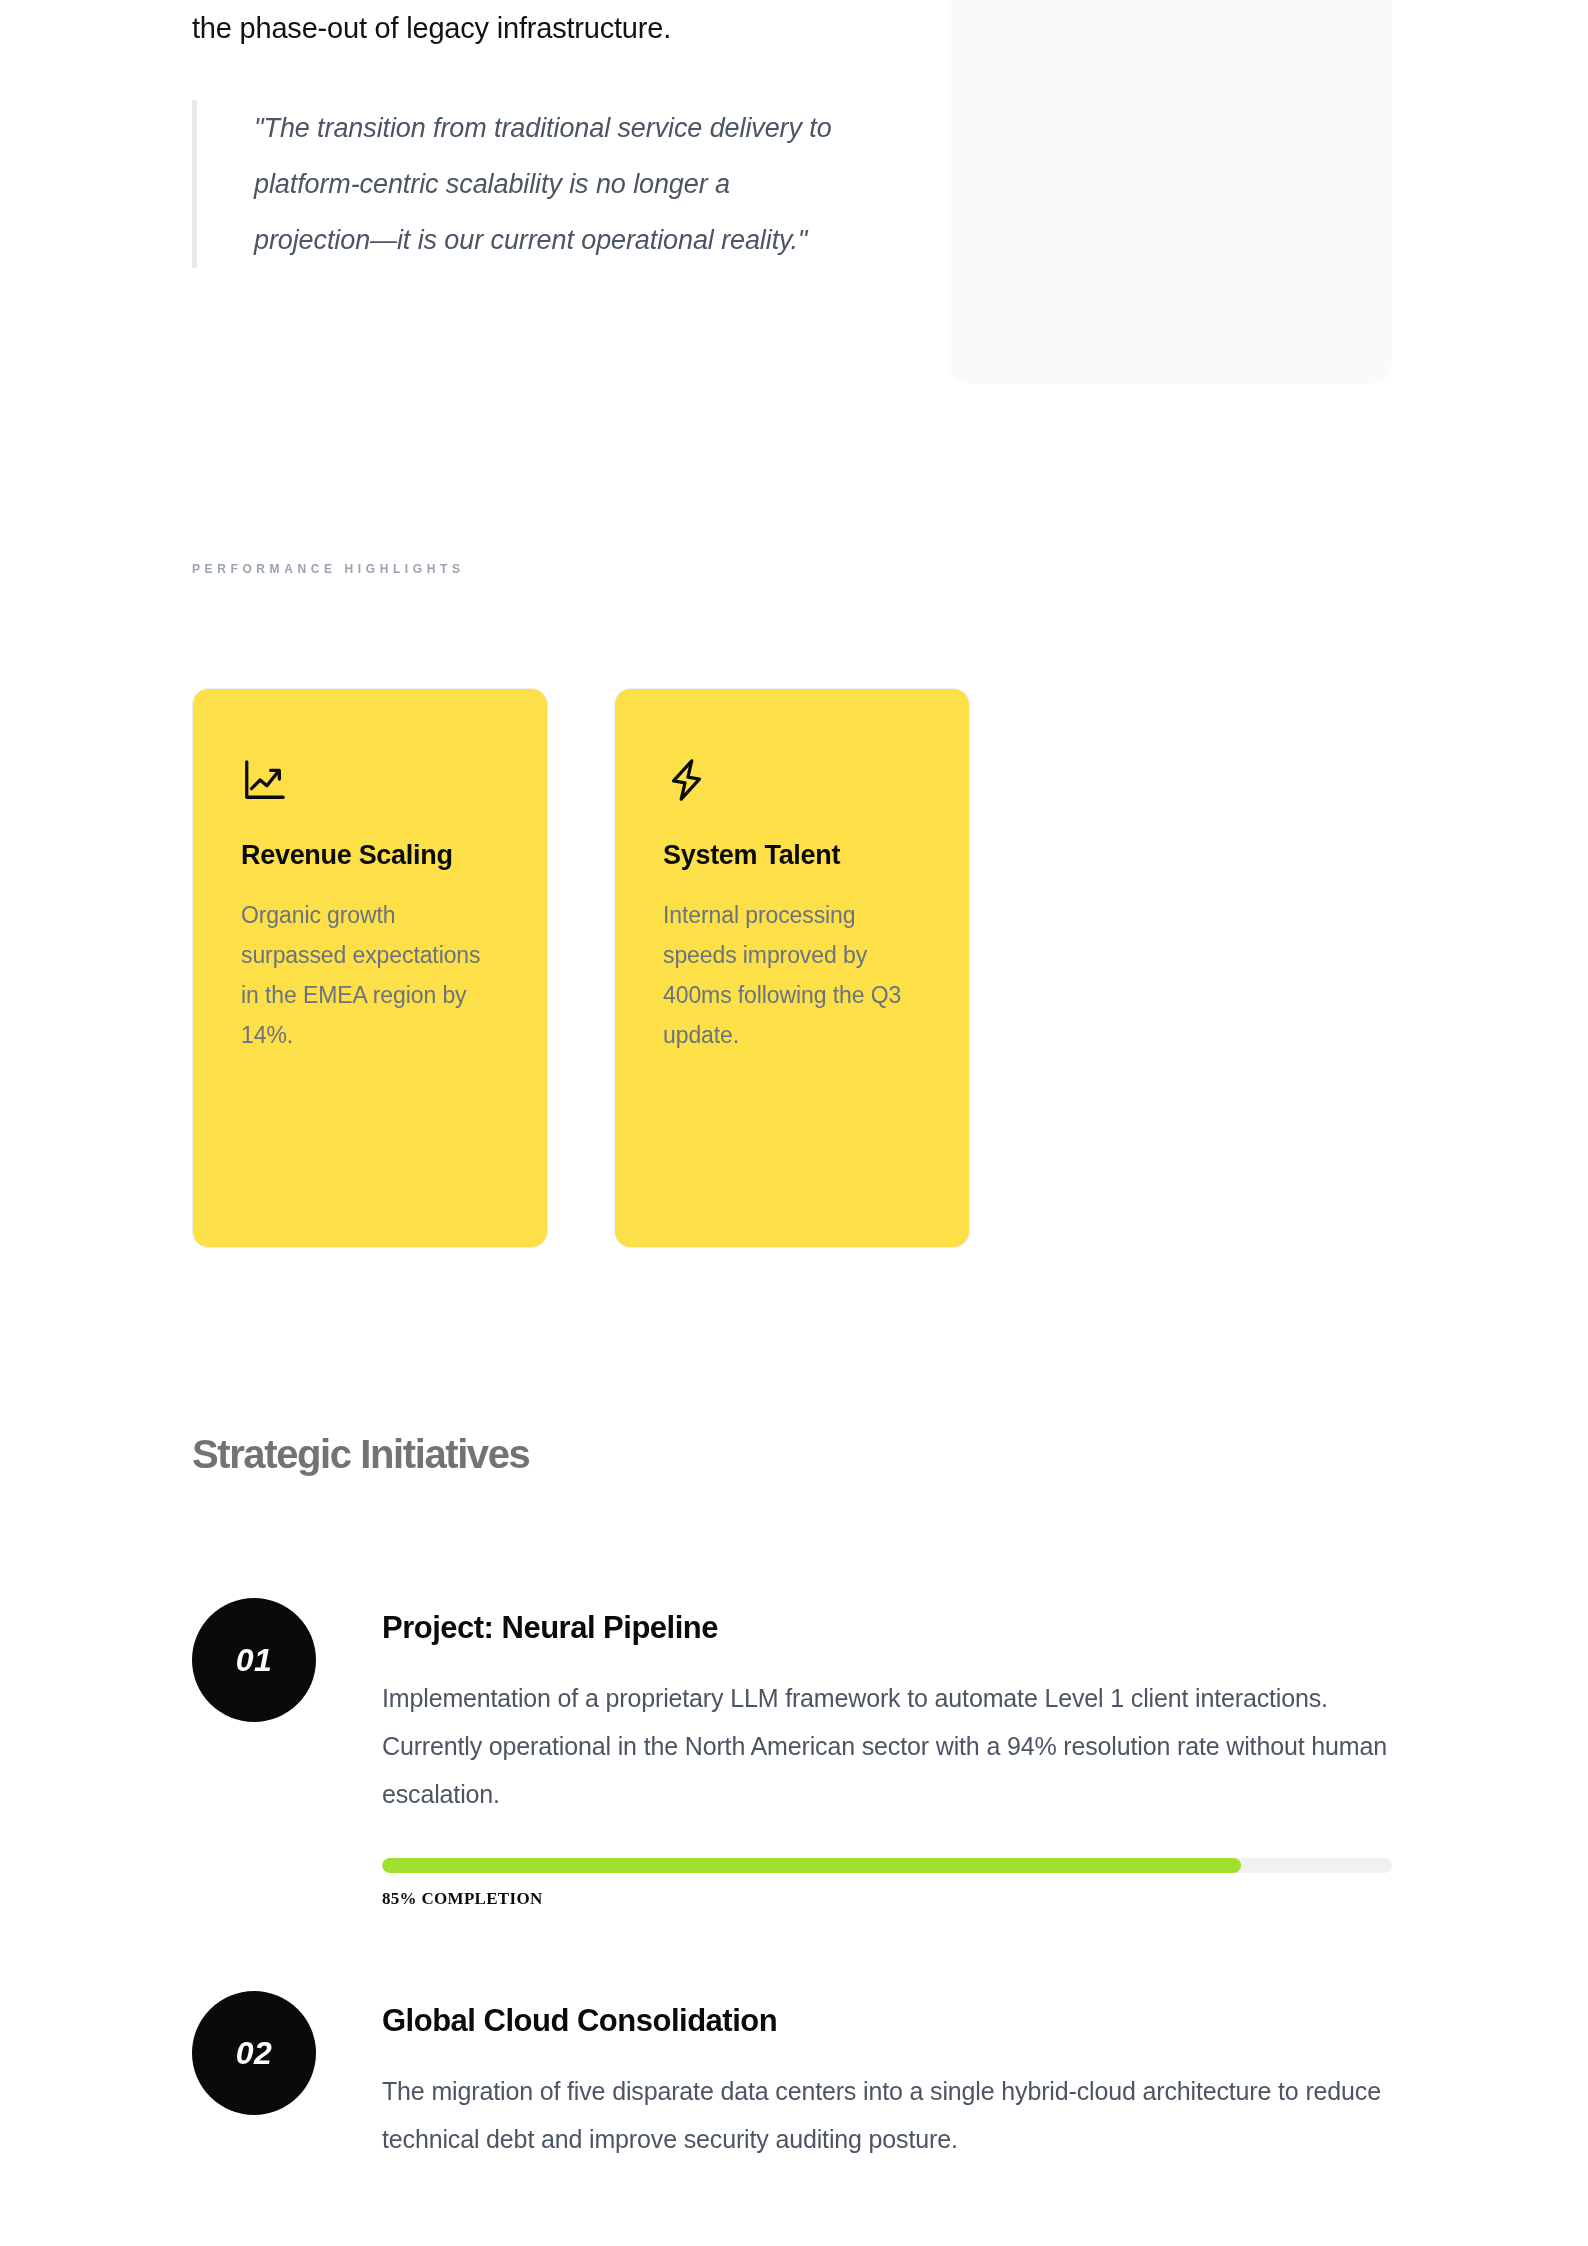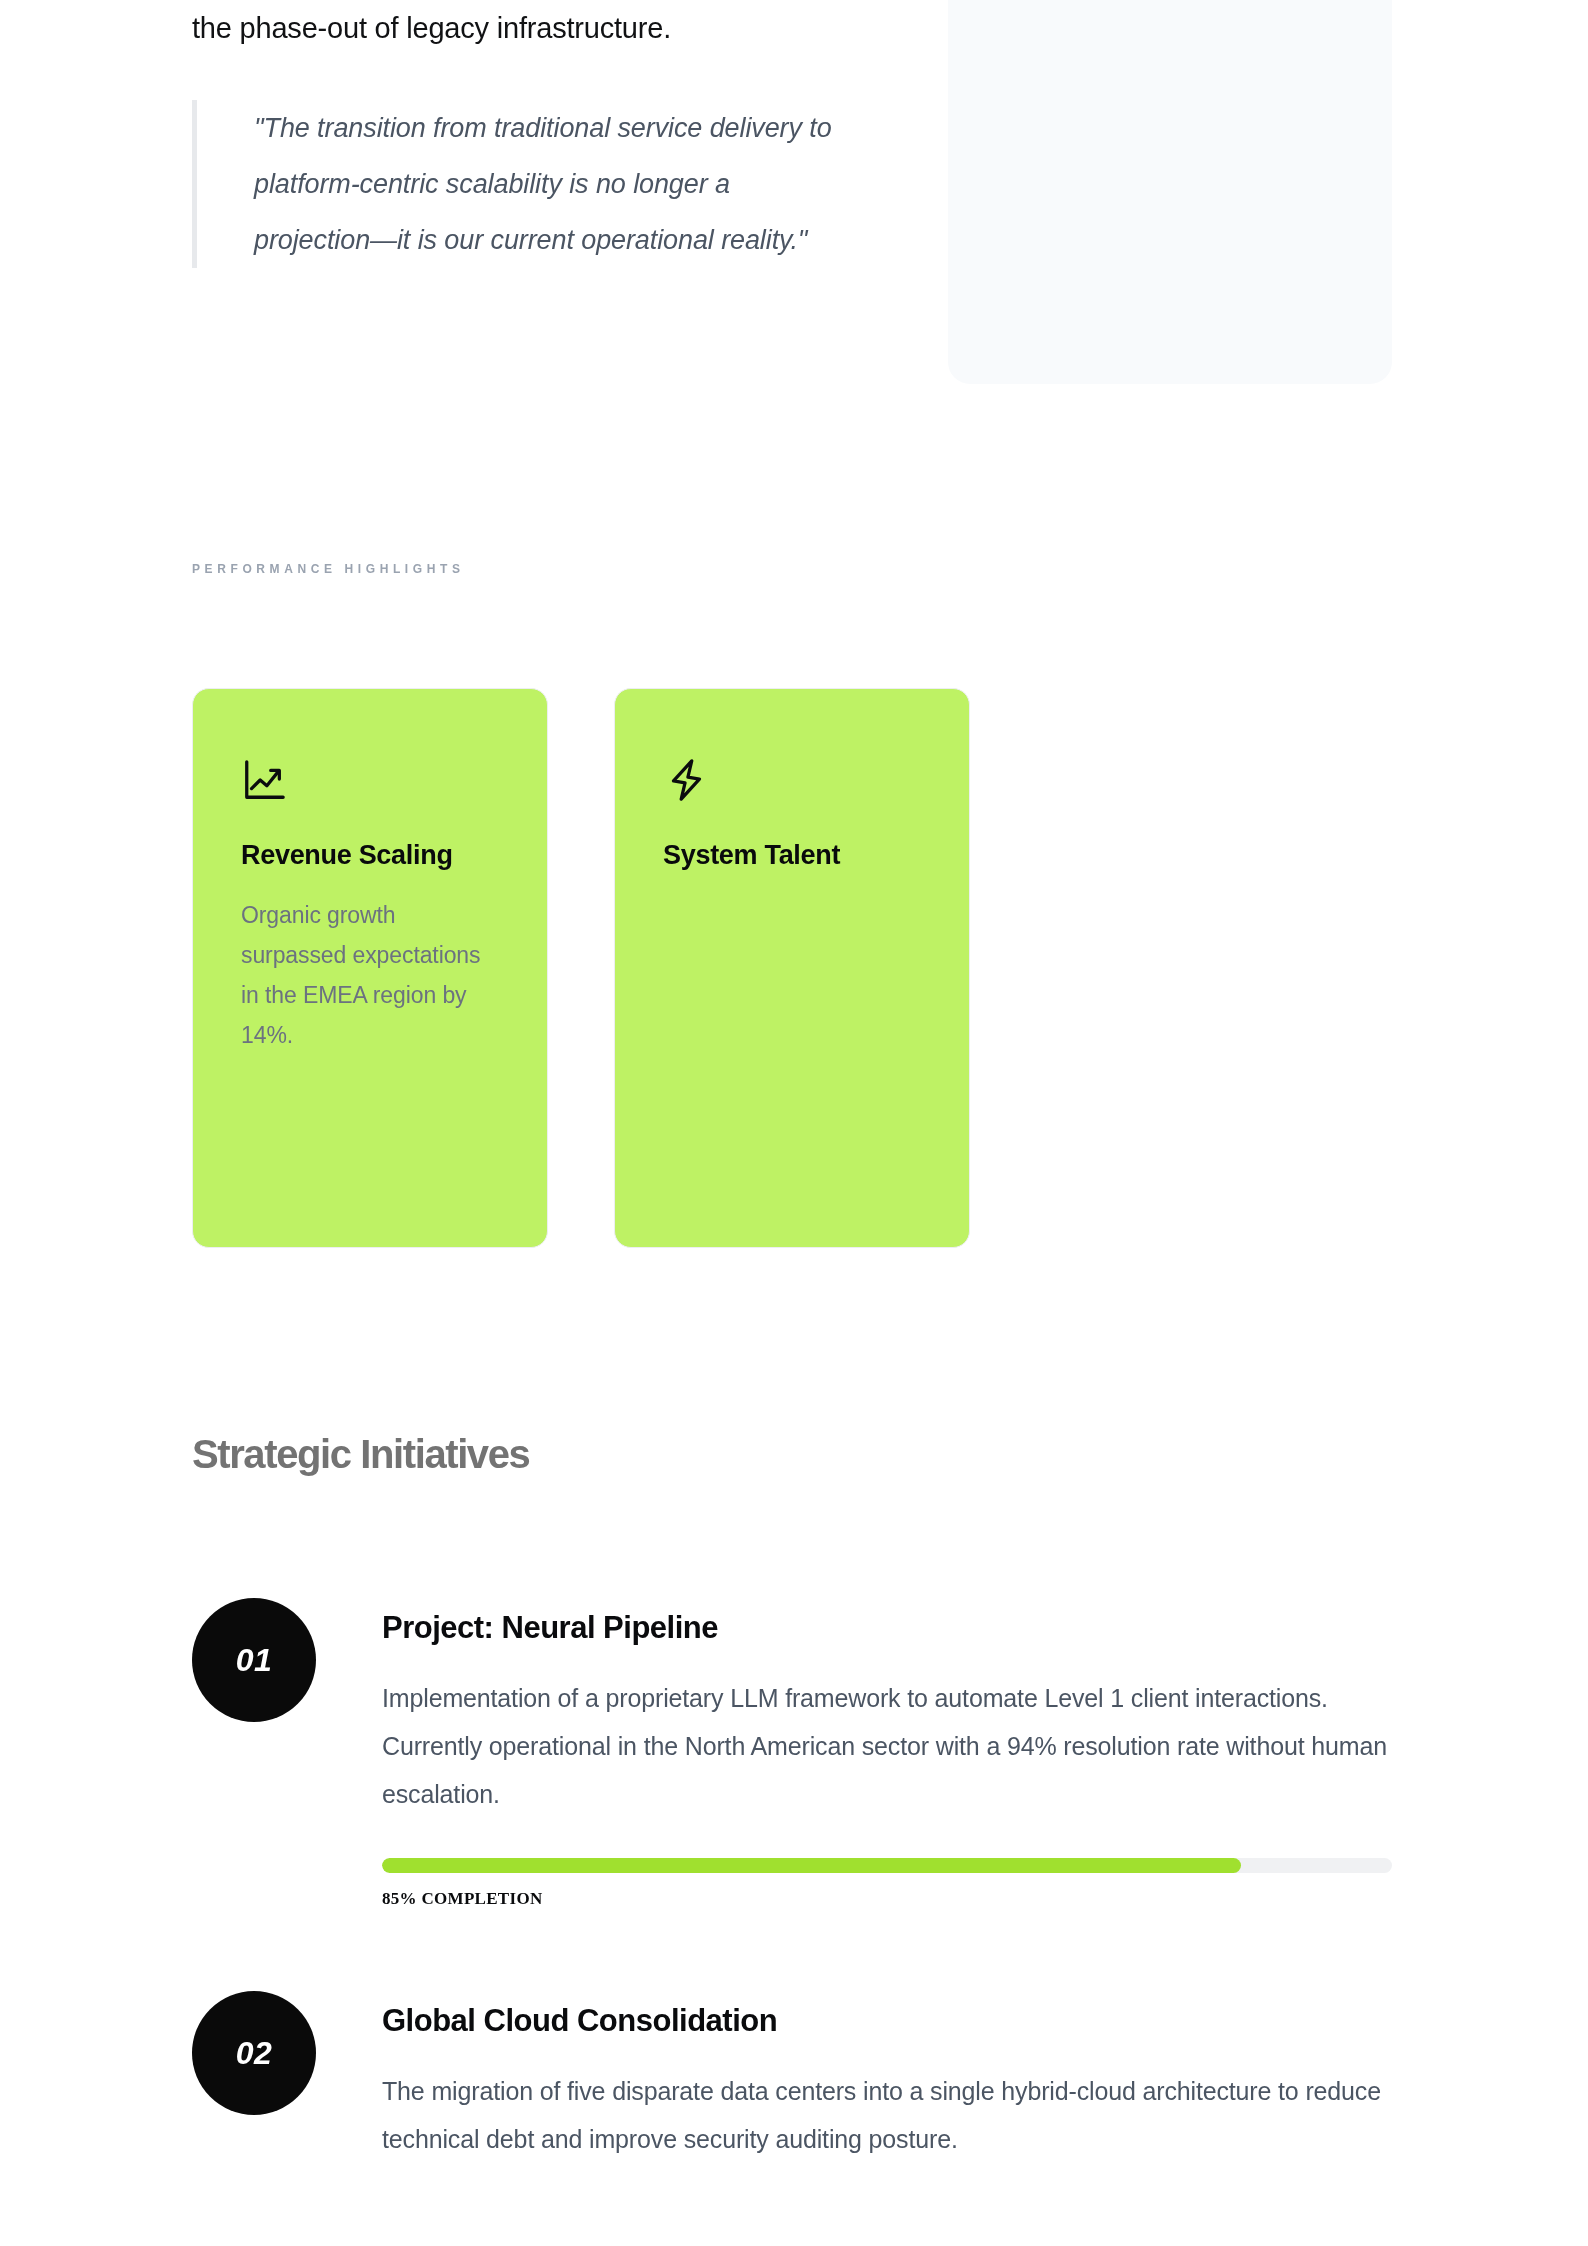--- a/index.html
+++ b/index.html
@@ -77,21 +77,21 @@
     left: 192px;
     top: 688px;
     width: 1200px;
     display: flex;
     gap: 66px;
   }
 
   .card {
     width: 356px;
     min-height: 560px;
-    background: #bef264;
+    background: #fde047;
     border: 1px solid #eceef1;
     border-radius: 17px;
     padding: 68px 48px 48px 48px;
   }
 
   .card-icon {
     width: 46px;
     height: 46px;
     display: block;
     color: #0b0c0e;
@@ -230,20 +230,21 @@
   </div>
 
 
   <div class="card">
     <span class="card-icon">
       <svg viewBox="0 0 48 48" fill="none" stroke="currentColor" stroke-width="3.4" stroke-linecap="round" stroke-linejoin="round">
         <path d="M30 4 L11 25 L23 27 L19 44 L38 23 L26 21 Z"></path>
       </svg>
     </span>
     <div class="card-title">System Talent</div>
+    <div class="card-body">Internal processing speeds improved by 400ms following the Q3 update.</div>
   </div>
 
 </div>
 
 <h2 class="section-heading">Strategic Initiatives</h2>
 
 <div class="initiatives">
 
   <div class="initiative">
     <div class="badge">01</div>

